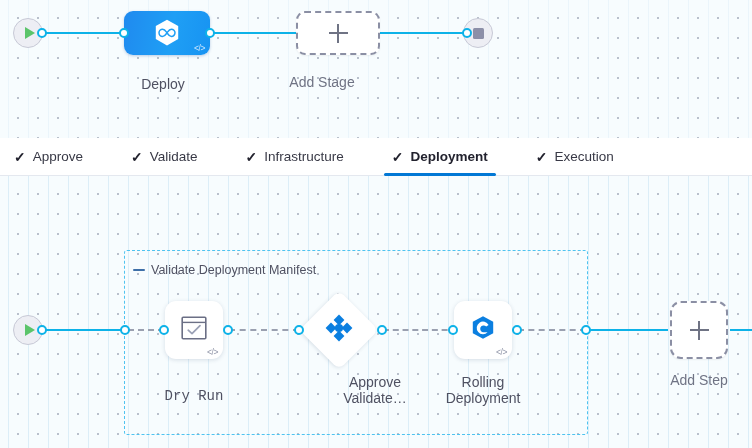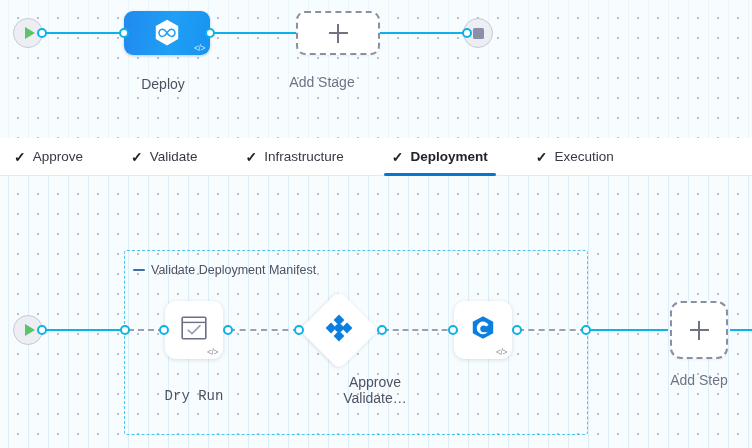--- a/index.html
+++ b/index.html
@@ -291,20 +291,24 @@
       <span class="inner">
         <svg width="30" height="30" viewBox="0 0 30 30">
           <path d="M15 3.2 L25.2 8.7 L25.2 20.3 L15 25.8 L4.8 20.3 L4.8 8.7 Z" fill="#0b7fe0"></path>
           <path d="M20.6 12.0 a6.3 6.3 0 1 0 -1.0 7.2 l-4.0 0 a3.4 3.4 0 1 1 2.6 -5.6 z" fill="#ffffff"></path>
         </svg>
       </span>
       <span class="code-badge">&lt;/&gt;</span>
     </div>
     <div class="port" style="left:453px; top:154px;"></div>
     <div class="port" style="left:517px; top:154px;"></div>
+    <div class="node-label" style="left:483px; top:198px;">
+      <div>Rolling</div>
+      <div>Deployment</div>
+    </div>
 
     <div class="step-box dashed-add" style="left:699px; top:154px;">
       <span class="plus"></span>
     </div>
     <div class="node-label muted" style="left:699px; top:196px;">Add Step</div>
   </div>
 
 </div>
 
 </body></html>

